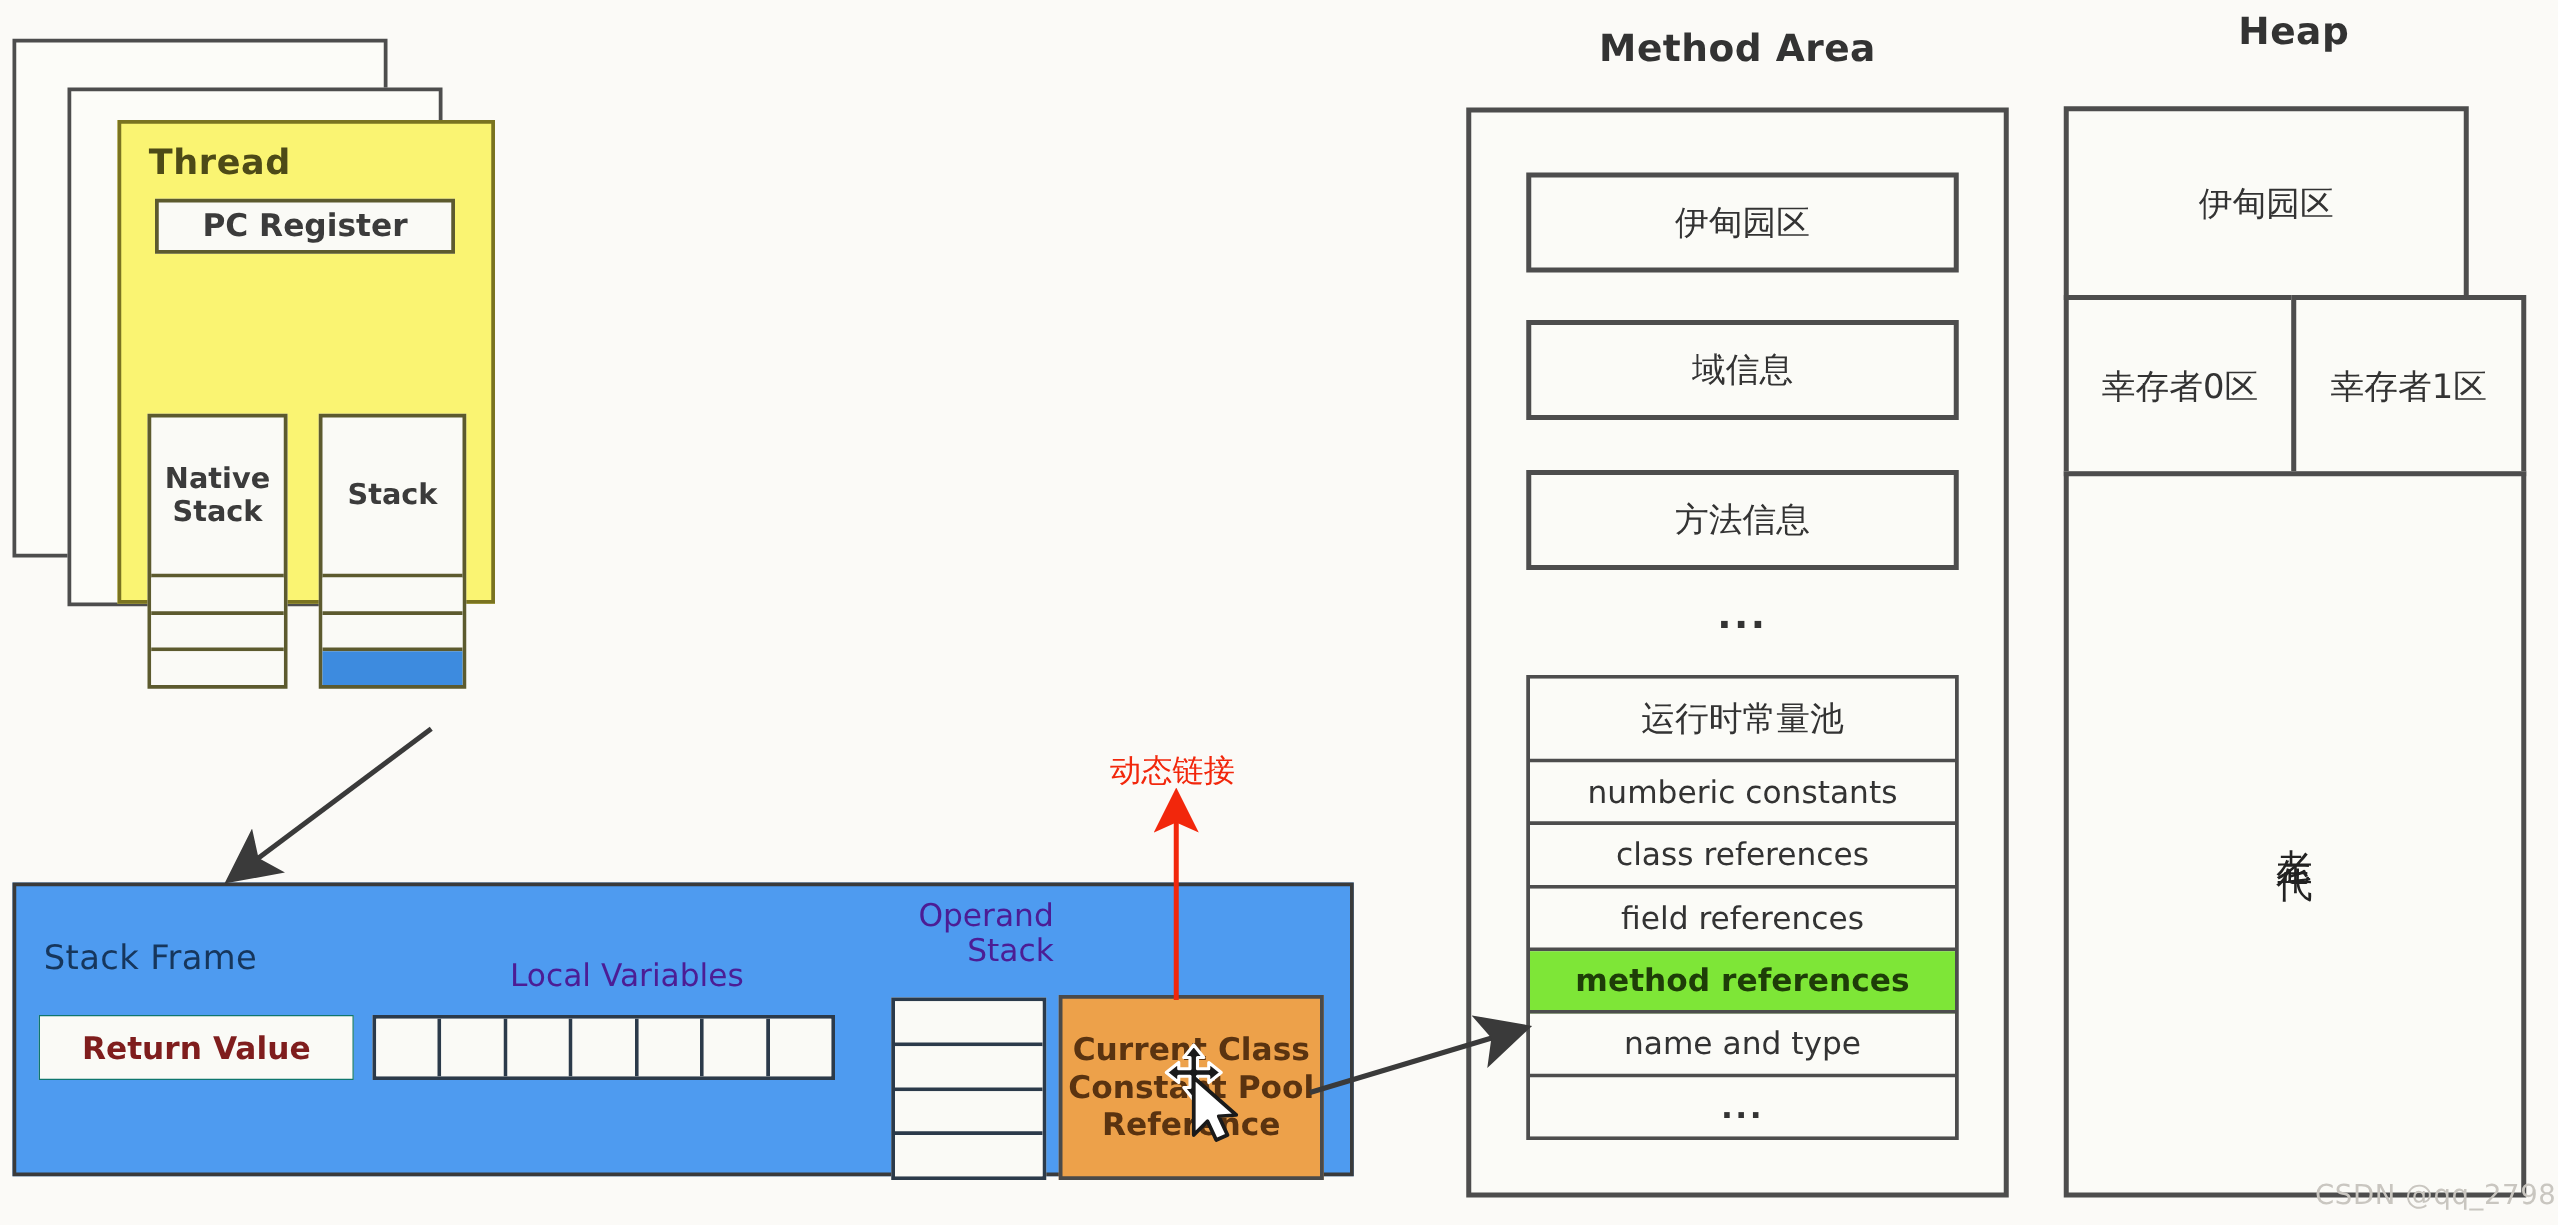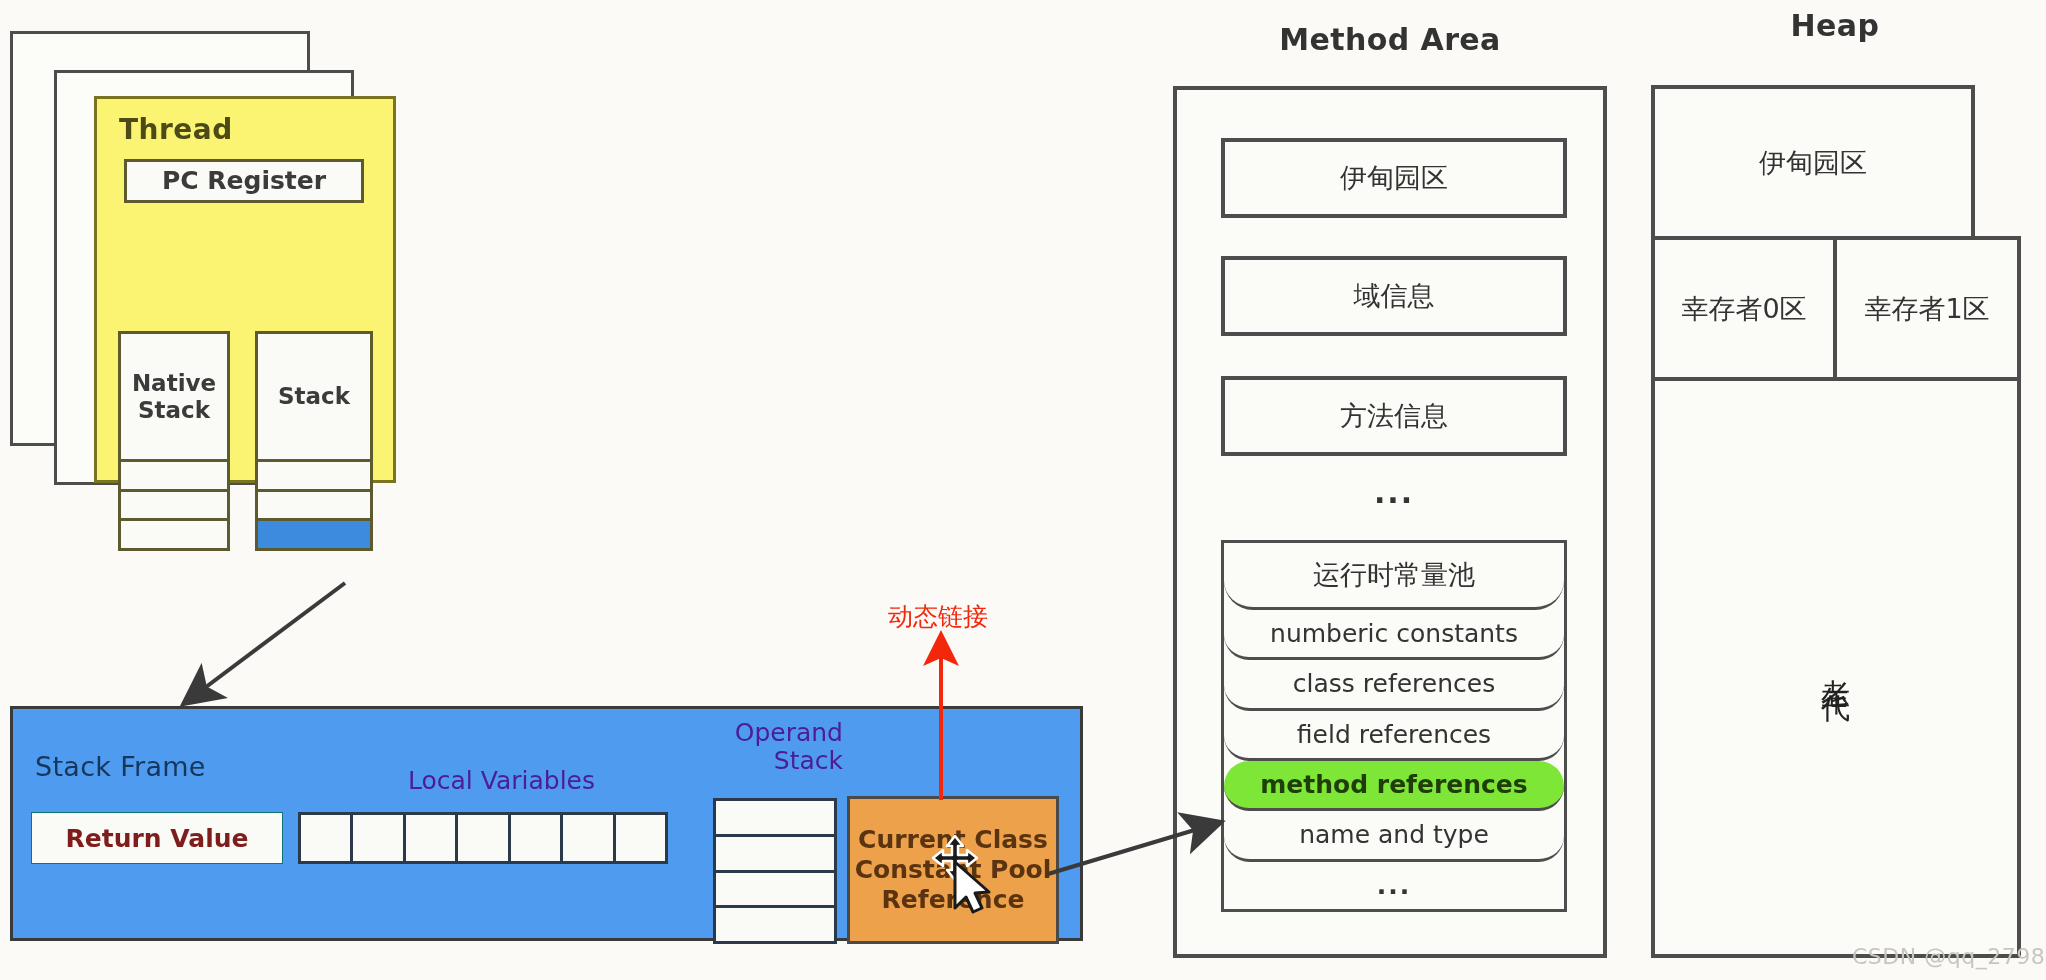--- a/index.html
+++ b/index.html
@@ -163,21 +163,20 @@
     background: #fbfbf7;
     display: flex; flex-direction: column;
   }
   .cp-row {
     flex: 1 1 0;
     display: flex; align-items: center; justify-content: center;
     border-bottom: 3px solid #4d4d4d;
     font-size: 25px; color: #333;
     background: #fbfbf7;
     font-weight: 500;
-    border-radius: 29px;
   }
   .cp-row:last-child { border-bottom: none; }
   .cp-row.cn { font-size: 27px; }
   .cp-row.hl { background: #7ee637; font-weight: bold; color: #1e3d08; }
 
   .heap-cell {
     border: 4px solid #4d4d4d;
     background: #fbfbf7;
     display: flex; align-items: center; justify-content: center;
     font-size: 27px; color: #333;

